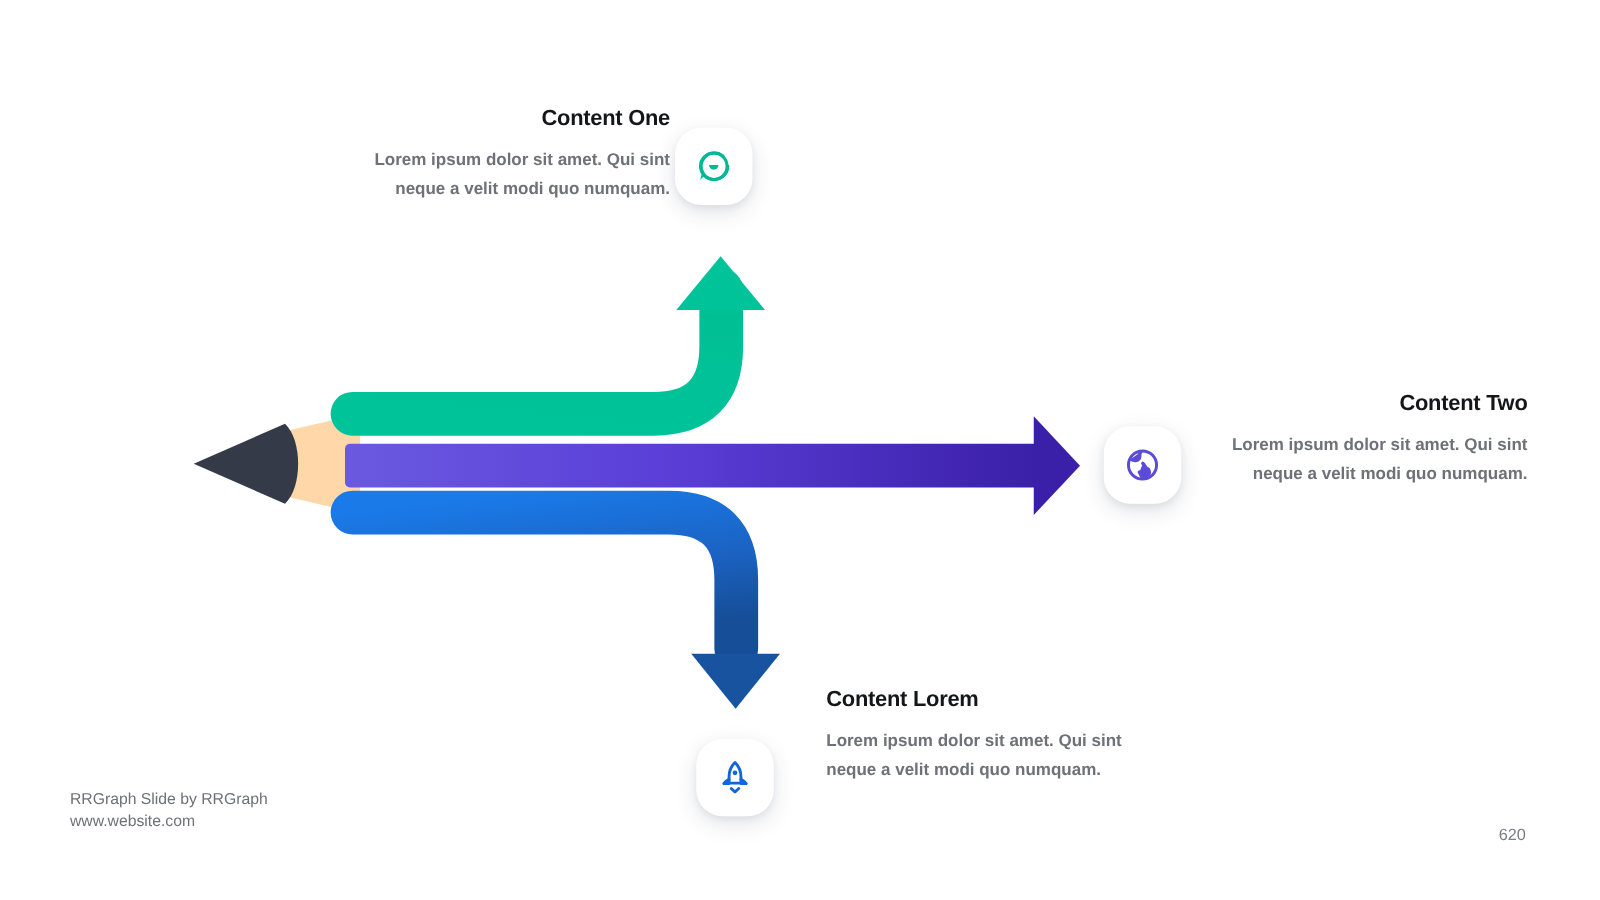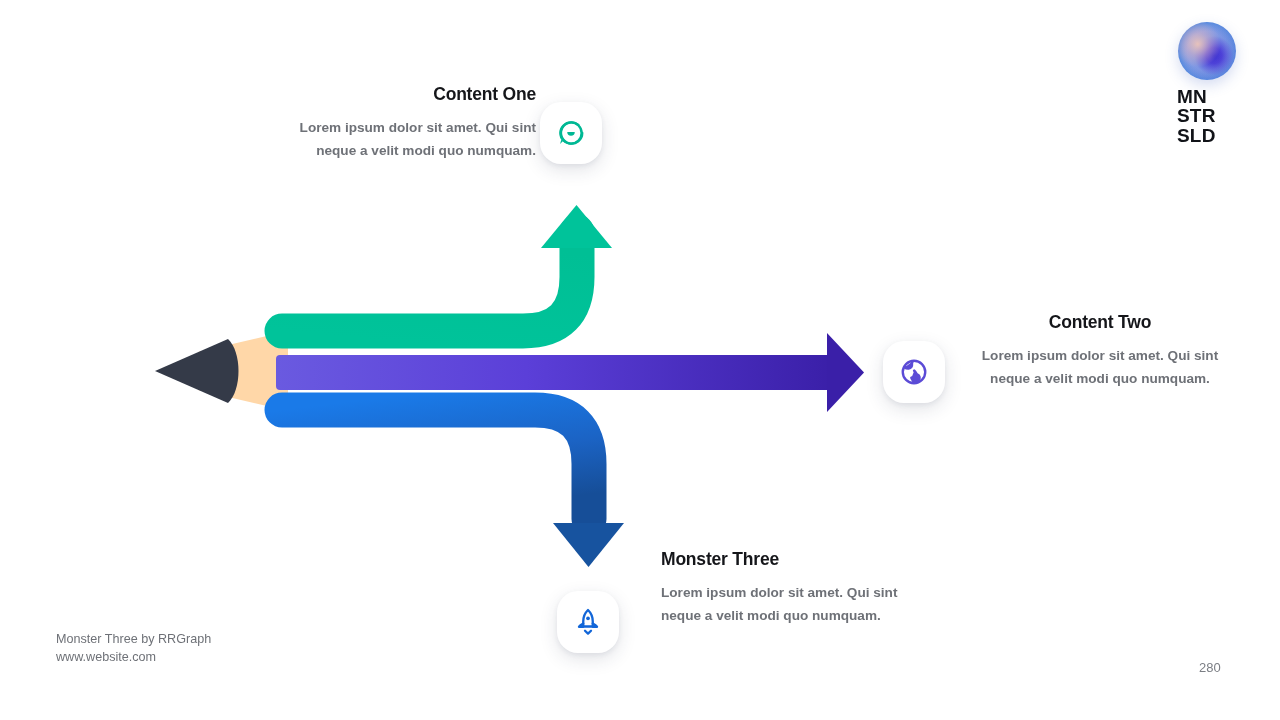--- a/index.html
+++ b/index.html
@@ -75,21 +75,21 @@
     top: 84px;
     width: 262px;
     text-align: right;
     margin-left: 16px;
   }
 
   #content-two {
     left: 978px;
     top: 312px;
     width: 244px;
-    text-align: center;
+    text-align: right;
   }
 
   #content-three {
     left: 661px;
     top: 549px;
     width: 246px;
     text-align: left;
   }
 
   
@@ -230,35 +230,27 @@
     <div class="content-title">Content One</div>
     <div class="content-body">Lorem ipsum dolor sit amet. Qui sint neque a velit modi quo numquam.</div>
   </div>
 
   <div class="content-block" id="content-two">
     <div class="content-title">Content Two</div>
     <div class="content-body">Lorem ipsum dolor sit amet. Qui sint neque a velit modi quo numquam.</div>
   </div>
 
   <div class="content-block" id="content-three">
-    <div class="content-title">Monster Three</div>
+    <div class="content-title">Content Lorem</div>
     <div class="content-body">Lorem ipsum dolor sit amet. Qui sint neque a velit modi quo numquam.</div>
   </div>
 
-  <div class="logo">
-    <div class="logo-sphere"></div>
-    <div class="logo-text">
-      <div>MN</div>
-      <div>STR</div>
-      <div>SLD</div>
-    </div>
-  </div>
 
   <div class="footer">
     <div class="footer-lines">
-      <div class="footer-line">Monster Three  by RRGraph</div>
+      <div class="footer-line">RRGraph Slide  by RRGraph</div>
       <div class="footer-line">www.website.com</div>
     </div>
   </div>
 
-  <div class="page-number">280</div>
+  <div class="page-number">620</div>
 
 </div>
 
 </body></html>

